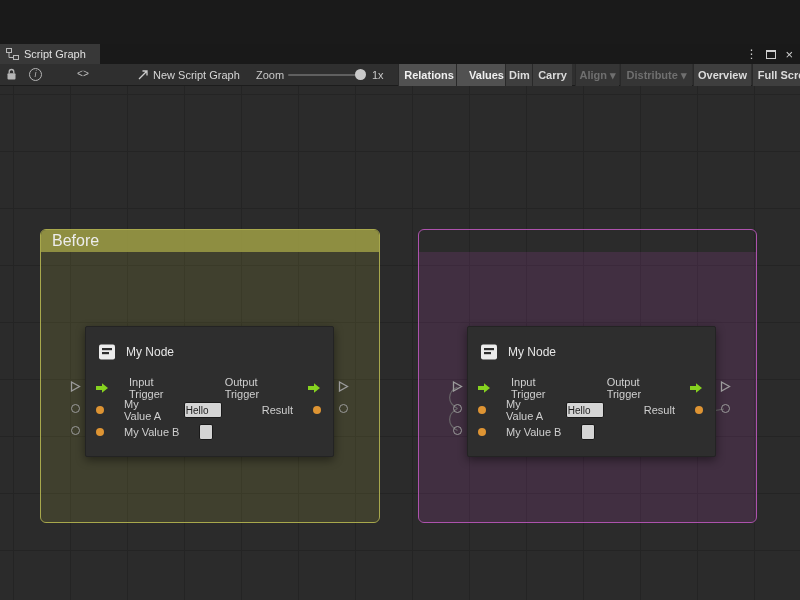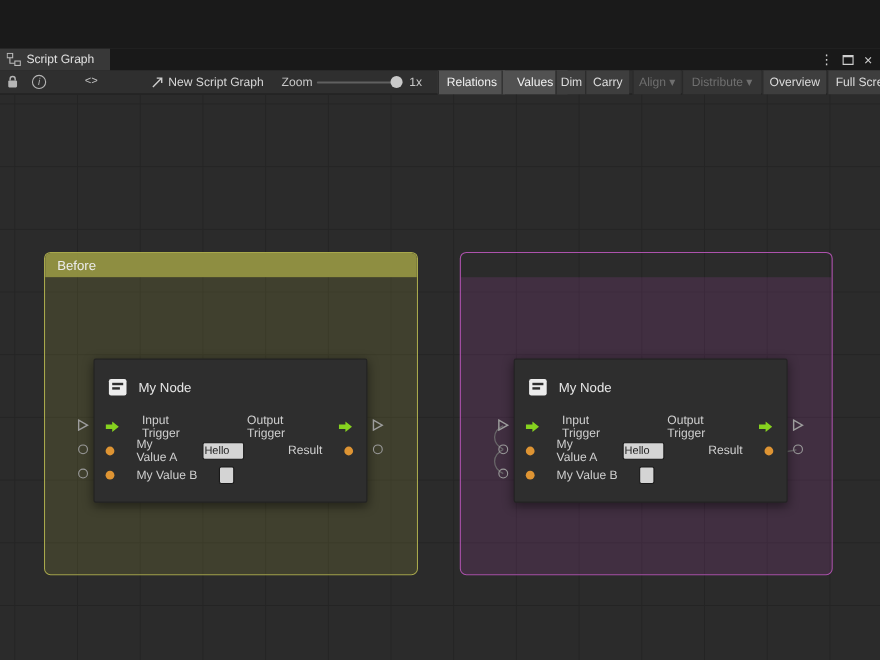--- a/index.html
+++ b/index.html
@@ -22,40 +22,40 @@
 
   
   .toolbar { position: absolute; left: 0; top: 20px; width: 800px; height: 22px;
              background: #2f2f2f; border-bottom: 1px solid #1c1c1c;
              font-size: 11px; color: #c8c8c8; }
   .toolbar > * { position: absolute; }
   .tb-text { top: 0; height: 22px; line-height: 22px; white-space: nowrap; }
   .mono { font-family: "Liberation Mono", monospace; font-size: 10px; color: #bdbdbd; }
   .tb-btn { top: 0; height: 22px; line-height: 22px; text-align: center;
             background: #3e3e3e; color: #dcdcdc; border-left: 1px solid #292929;
-            white-space: nowrap; overflow: hidden; }
+            white-space: nowrap; overflow: hidden; font-weight: bold; }
   .tb-btn.on { background: #515151; color: #f0f0f0; }
   .tb-btn.disabled { background: #353535; color: #6f6f6f; }
   .info-circle { top: 4px; width: 13px; height: 13px; border: 1px solid #b5b5b5;
                  border-radius: 50%; font-size: 9px; line-height: 11px; text-align: center;
                  color: #b5b5b5; font-style: italic; }
   .slider-track { top: 10px; height: 2px; background: #606060; border-radius: 1px; }
   .slider-handle { top: 5px; width: 11px; height: 11px; border-radius: 50%; background: #c9c9c9; }
 
   
   .canvas { position: absolute; left: 0; top: 42px; width: 800px; height: 558px;
     background-color: #2b2b2b;
     background-image: linear-gradient(#242424 1px, transparent 1px),
                       linear-gradient(90deg, #242424 1px, transparent 1px);
     background-size: 57px 57px; background-position: 13px 8px; }
 
   
   .group { position: absolute; border-radius: 6px; overflow: hidden; }
   .group-header { height: 22px; line-height: 22px; padding-left: 11px;
-                  font-size: 12px; color: #ececec; }
+                  font-size: 16px; color: #ececec; }
   .group-body { position: absolute; left: 0; top: 22px; right: 0; bottom: 0; }
   .group.before { border: 1px solid #a8a84c; }
   .group.before .group-header { background: rgba(148,148,66,.95); }
   .group.before .group-body   { background: rgba(152,152,62,.20); }
   .group.after { border: 1px solid #ad52ad; }
   .group.after .group-header { background: rgba(148,62,148,.95); }
   .group.after .group-body   { background: rgba(154,64,154,.20); }
 
   
   .node { position: absolute; width: 249px; height: 131px; background: #2e2e2e;

